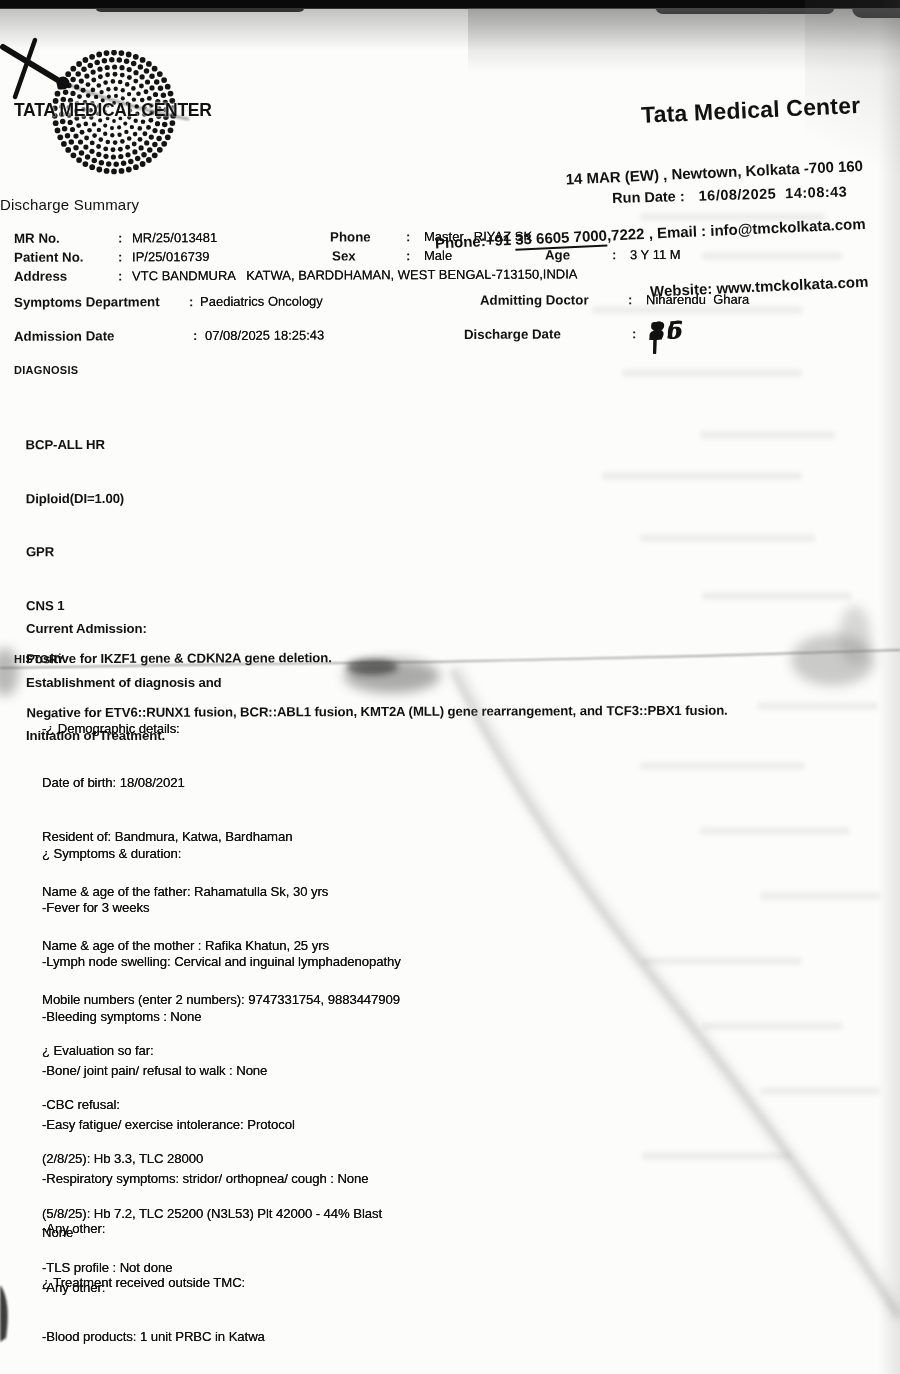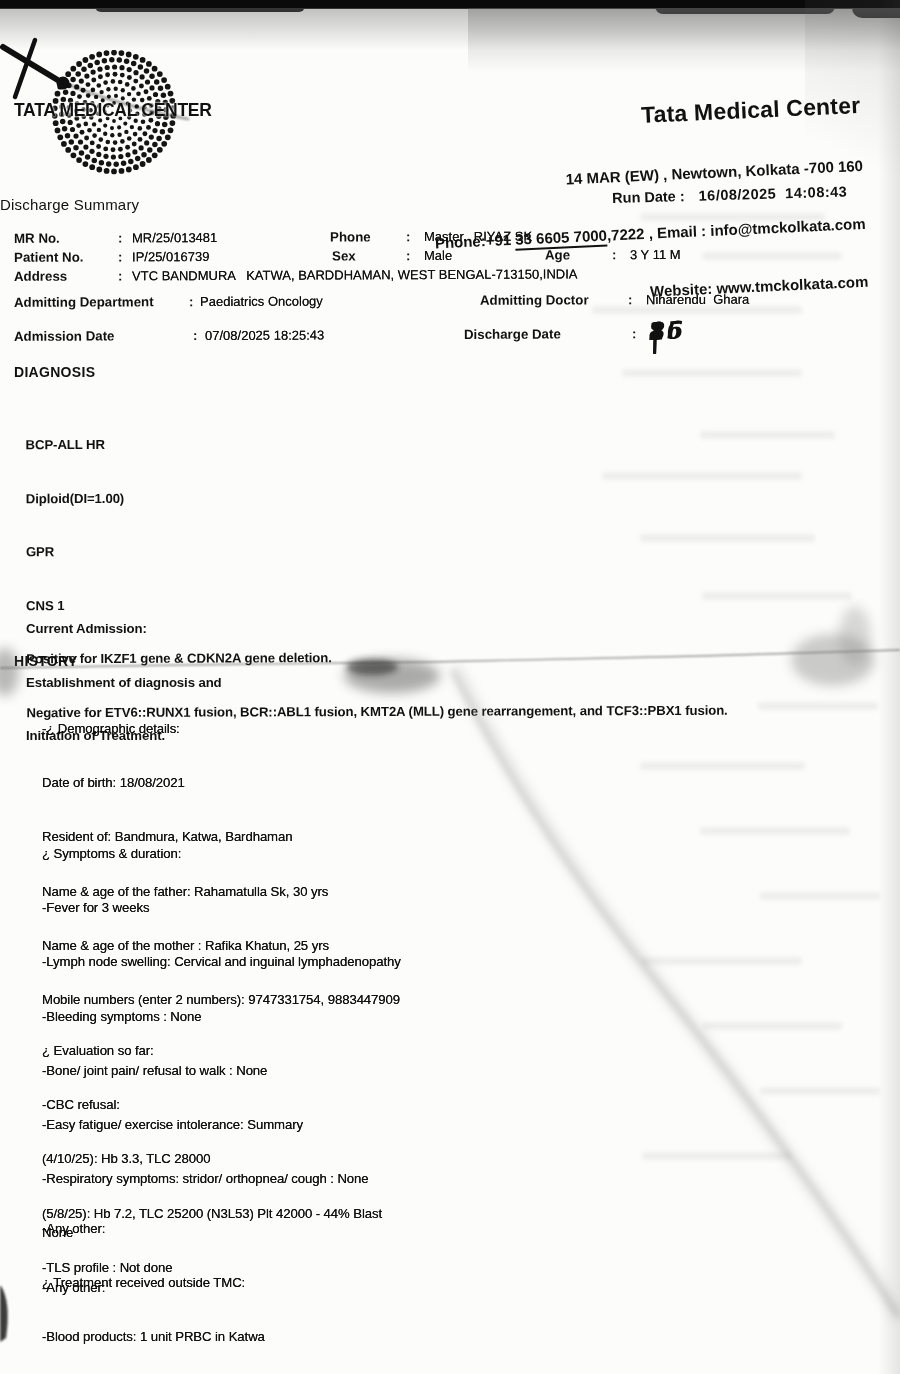--- a/index.html
+++ b/index.html
@@ -41,21 +41,21 @@
   .run-date .rv{margin-left:14px;letter-spacing:.5px;}
   
   .title{position:absolute;top:196px;left:0;width:860px;text-align:left;font-size:15px;font-weight:400;letter-spacing:.2px;}
   
   .prow{position:absolute;left:0;width:900px;height:18px;font-size:13px;transform:rotate(-.25deg);}
   .prow span{position:absolute;white-space:pre;}
   .lab{font-weight:700;font-size:13.3px;}
   .val{text-shadow:0 0 .4px #222;}
   .r1{top:229px;} .r2{top:248px;} .r3{top:267px;} .r4{top:293px;} .r5{top:327px;}
   
-  .sechead{position:absolute;left:14px;font-size:14px;font-weight:700;letter-spacing:.3px;}
+  .sechead{position:absolute;left:14px;font-size:11px;font-weight:700;letter-spacing:.3px;}
   .blk{position:absolute;white-space:pre;}
   .blk .ln{white-space:pre;}
   .bold-blk .ln{font-size:13.2px;line-height:17.6px;font-weight:700;letter-spacing:-.1px;}
   .hist-blk .ln{font-size:13.2px;line-height:18.2px;font-weight:400;text-shadow:0 0 .5px #1a1a1a;letter-spacing:-.1px;}
   .diag{left:26px;top:399px;transform:rotate(-.2deg);}
   .protocol{left:26px;top:516px;}
   .curadm{left:26px;top:584px;}
   .demographics{left:42px;top:684px;}
   .symptoms{left:42px;top:809px;}
   .evaluation{left:42px;top:1006px;width:858px;}
@@ -351,21 +351,21 @@
     <span class="lab" style="left:545px">Age</span>
     <span class="lab" style="left:612px">:</span>
     <span class="val" style="left:630px">3 Y 11 M</span>
   </div>
   <div class="prow r3">
     <span class="lab" style="left:14px">Address</span>
     <span class="lab" style="left:118px">:</span>
     <span class="val" style="left:132px">VTC BANDMURA   KATWA, BARDDHAMAN, WEST BENGAL-713150,INDIA</span>
   </div>
   <div class="prow r4">
-    <span class="lab" style="left:14px">Admitting Department</span>
+    <span class="lab" style="left:14px">Symptoms Department</span>
     <span class="lab" style="left:189px">:</span>
     <span class="val" style="left:200px">Paediatrics Oncology</span>
     <span class="lab" style="left:480px">Admitting Doctor</span>
     <span class="lab" style="left:628px">:</span>
     <span class="val" style="left:646px">Niharendu  Ghara</span>
   </div>
   <div class="prow r5">
     <span class="lab" style="left:14px">Admission Date</span>
     <span class="lab" style="left:193px">:</span>
     <span class="val" style="left:205px">07/08/2025 18:25:43</span>
@@ -401,30 +401,30 @@
     <div class="ln">Name &amp; age of the mother : Rafika Khatun, 25 yrs</div>
     <div class="ln">Mobile numbers (enter 2 numbers): 9747331754, 9883447909</div>
   </div>
 
   <div class="blk hist-blk symptoms">
     <div class="ln">¿ Symptoms &amp; duration:</div>
     <div class="ln">-Fever for 3 weeks</div>
     <div class="ln">-Lymph node swelling: Cervical and inguinal lymphadenopathy</div>
     <div class="ln">-Bleeding symptoms : None</div>
     <div class="ln">-Bone/ joint pain/ refusal to walk : None</div>
-    <div class="ln">-Easy fatigue/ exercise intolerance: Summary</div>
+    <div class="ln">-Easy fatigue/ exercise intolerance: Protocol</div>
     <div class="ln">-Respiratory symptoms: stridor/ orthopnea/ cough : None</div>
     <div class="ln">None</div>
     <div class="ln">-Any other:</div>
   </div>
 
   <div class="blk hist-blk evaluation">
     <div class="ln">¿ Evaluation so far:</div>
     <div class="ln">-CBC refusal:</div>
-    <div class="ln">(4/10/25): Hb 3.3, TLC 28000</div>
+    <div class="ln">(2/8/25): Hb 3.3, TLC 28000</div>
     <div class="ln">(5/8/25): Hb 7.2, TLC 25200 (N3L53) Plt 42000 - 44% Blast</div>
     <div class="ln">-TLS profile : Not done</div>
     
     
   </div>
 
   <div class="blk hist-blk treatment">
     <div class="ln">-Any other:</div>
     <div class="ln">¿ Treatment received outside TMC:</div>
     <div class="ln">-Blood products: 1 unit PRBC in Katwa</div>

